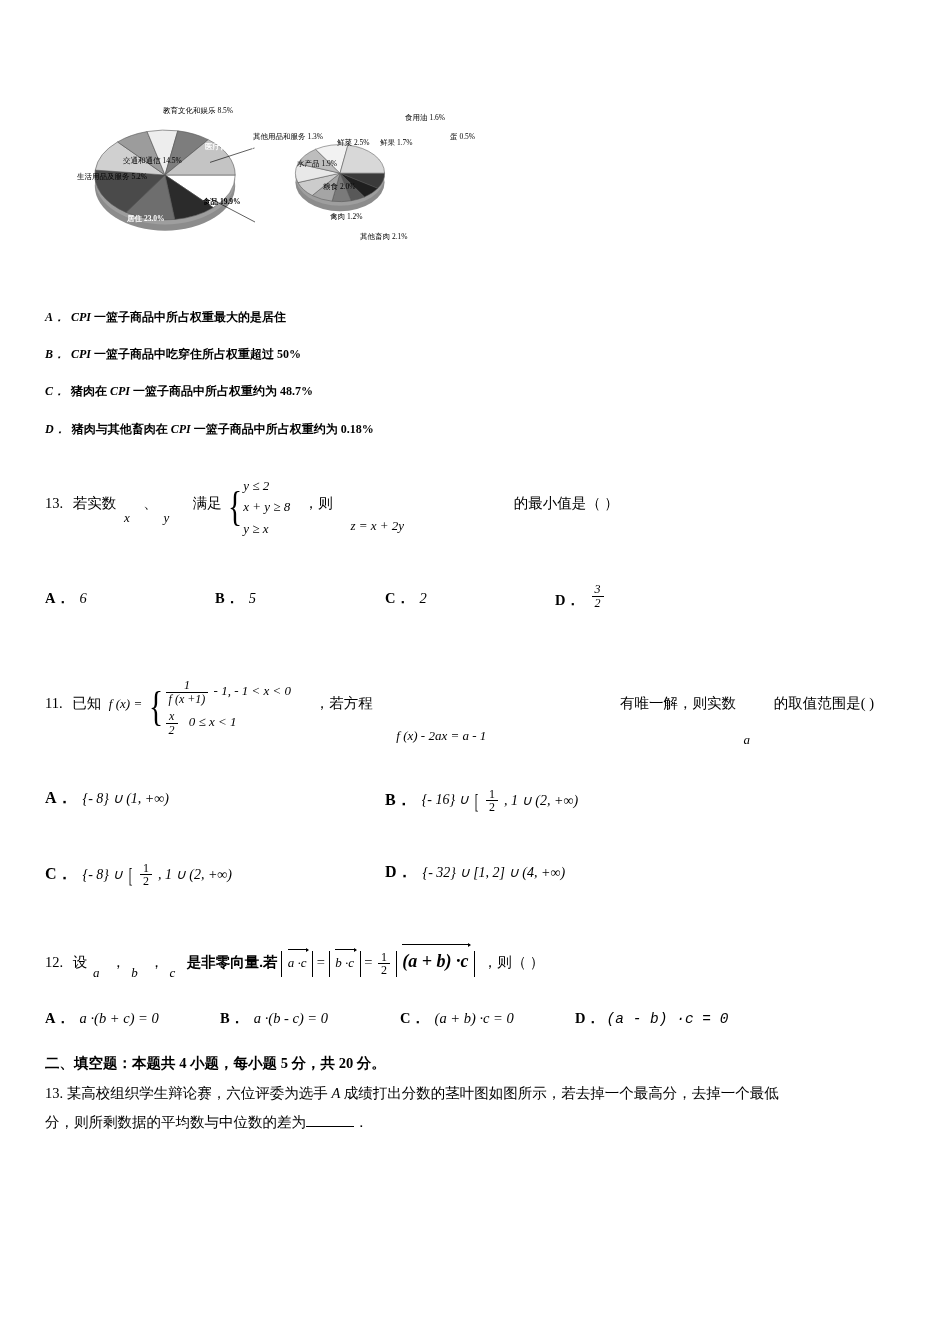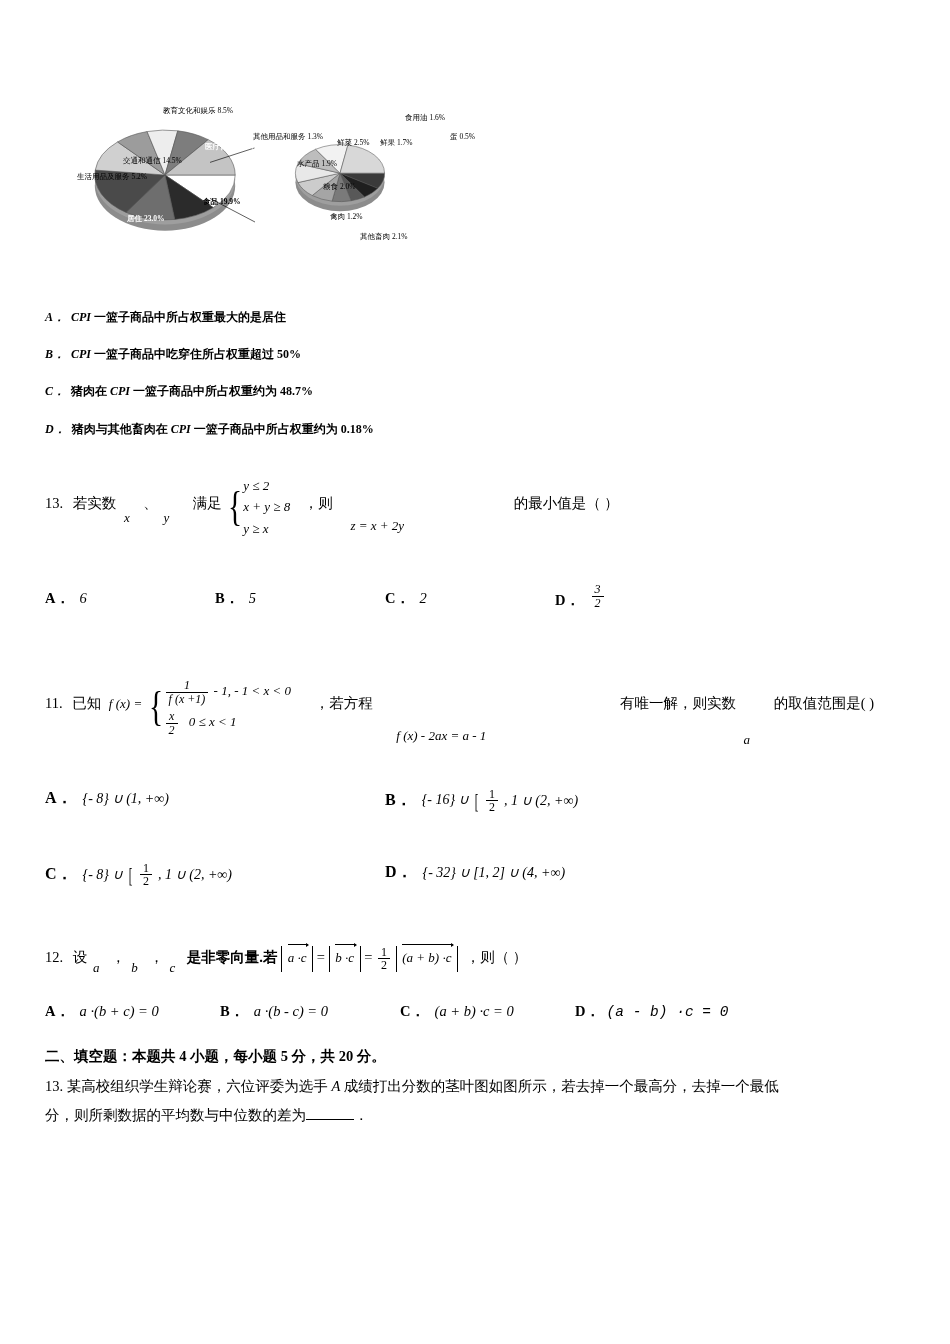--- a/index.html
+++ b/index.html
@@ -363,21 +363,21 @@
       <span>=</span>
       <span class="bar"></span>
       <span class="vec" style="font-size:13px; margin:0 2px;">b ·c</span>
       <span class="bar"></span>
       <span>=</span>
       <span class="frac" style="font-size:12px;">
         <span class="num">1</span>
         <span class="den">2</span>
       </span>
       <span class="bar"></span>
-      <span class="vec" style="font-size:13px; margin:8px 2px;">(a + b) ·c</span>
+      <span class="vec" style="font-size:18px; margin:8px 2px;font-weight:bold;">(a + b) ·c</span>
       <span class="bar"></span>
       <span style="margin-left:4px;">，则（  ）</span>
     </div>
 
     <div class="row-opts" style="margin-top:26px;">
       <div style="width:175px;">
         <span class="bold">A．</span>
         <span class="italic" style="margin-left:6px;">a ·(b + c) = 0</span>
       </div>
       <div style="width:180px;">

